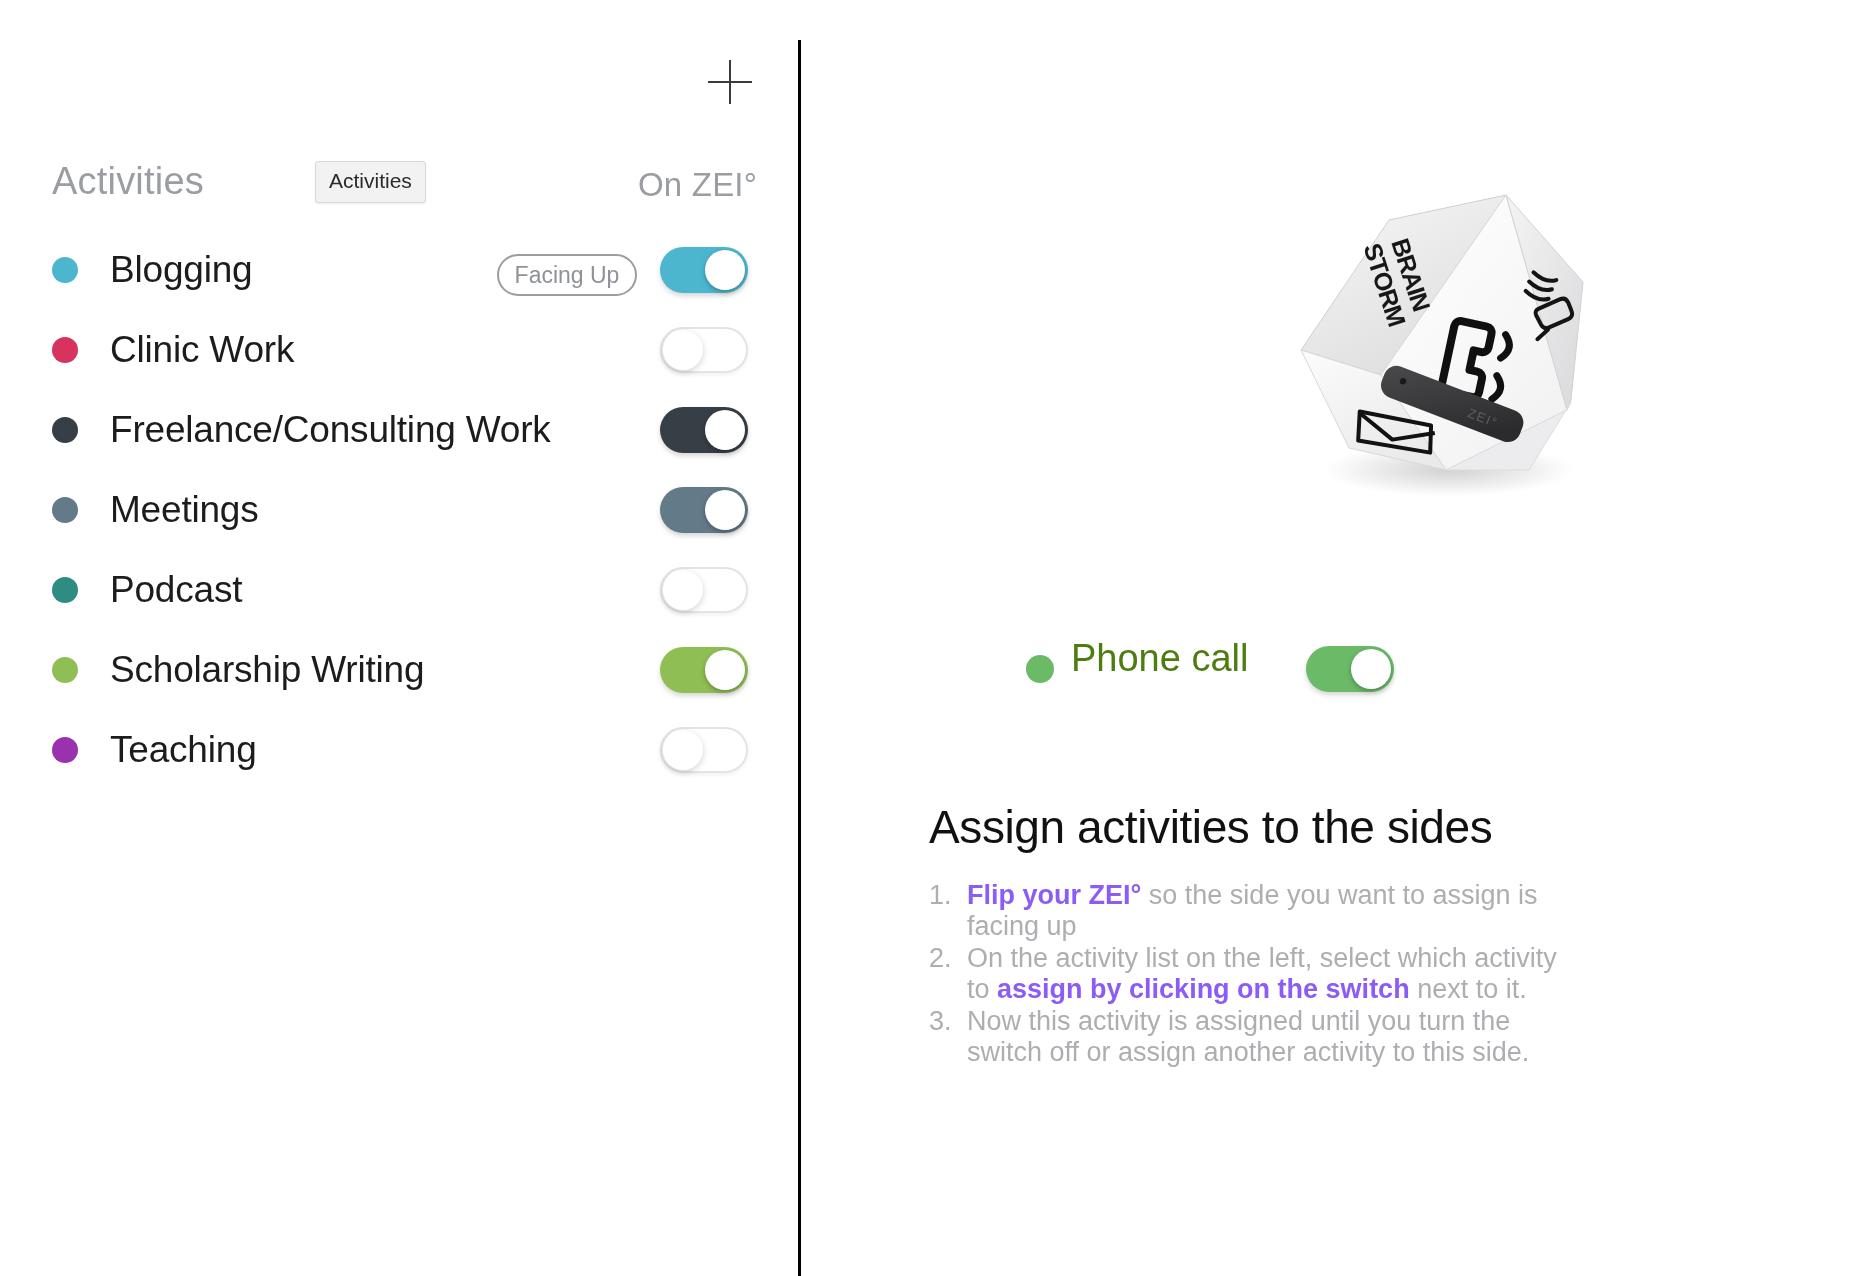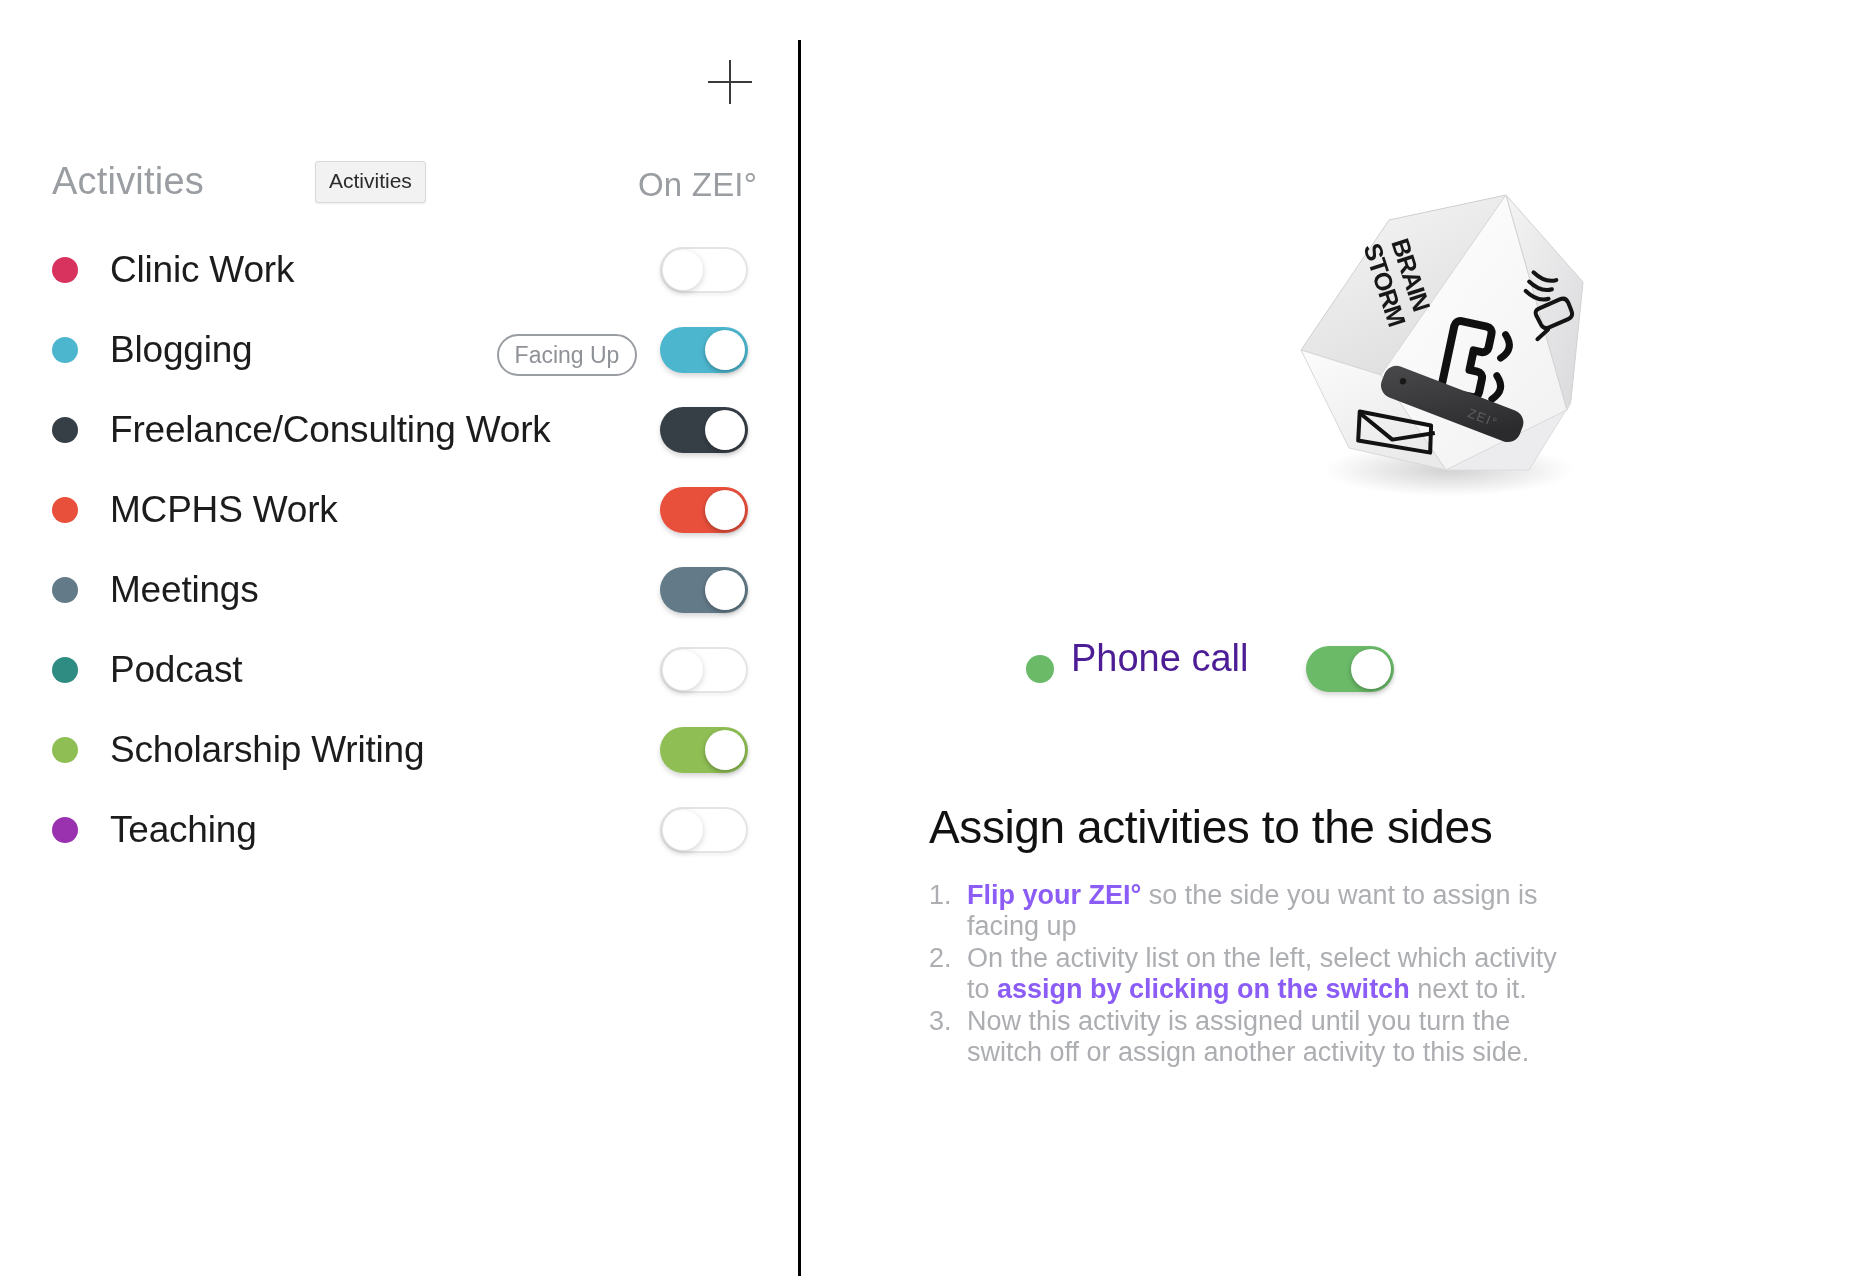--- a/index.html
+++ b/index.html
@@ -214,21 +214,21 @@
     width: 28px;
     height: 28px;
     border-radius: 50%;
   }
   .selected-label {
     position: absolute;
     left: 270px;
     top: -3px;
     font-size: 38px;
     font-weight: 300;
-    color: #4c1d95;
+    color: #4d7c0f;
   }
   .selected-switch {
     position: absolute;
     left: 505px;
     top: 6px;
     width: 88px;
     height: 46px;
     border-radius: 23px;
     box-shadow: 0 3px 5px rgba(0,0,0,0.16);
     cursor: pointer;
@@ -299,45 +299,38 @@
 
     <div class="list-header">
       <div class="list-header-title">Activities</div>
       <div class="list-header-right">On ZEI°</div>
     </div>
 
     <div class="tooltip-chip">Activities</div>
 
     <div class="activity-list" id="activity-list">
         <div class="activity-row">
-          <span class="dot" style="background: rgb(216, 50, 95);"></span>
-          <span class="activity-label">Clinic Work</span>
-          <span class="switch off" style="top: 17px;">
-            <span class="knob"></span>
-          </span>
-        </div>
-        <div class="activity-row">
           <span class="dot" style="background: rgb(76, 182, 206);"></span>
           <span class="activity-label">Blogging</span>
           <span class="facing-pill">Facing Up</span>
           <span class="switch on" style="top: 17px; background: rgb(76, 182, 206);">
             <span class="knob"></span>
           </span>
         </div>
         <div class="activity-row">
+          <span class="dot" style="background: rgb(216, 50, 95);"></span>
+          <span class="activity-label">Clinic Work</span>
+          <span class="switch off" style="top: 17px;">
+            <span class="knob"></span>
+          </span>
+        </div>
+        <div class="activity-row">
           <span class="dot" style="background: rgb(54, 62, 70);"></span>
           <span class="activity-label">Freelance/Consulting Work</span>
           <span class="switch on" style="top: 17px; background: rgb(54, 62, 70);">
-            <span class="knob"></span>
-          </span>
-        </div>
-        <div class="activity-row">
-          <span class="dot" style="background: rgb(232, 80, 60);"></span>
-          <span class="activity-label">MCPHS Work</span>
-          <span class="switch on" style="top: 17px; background: rgb(232, 80, 60);">
             <span class="knob"></span>
           </span>
         </div>
         <div class="activity-row">
           <span class="dot" style="background: rgb(99, 122, 136);"></span>
           <span class="activity-label">Meetings</span>
           <span class="switch on" style="top: 17px; background: rgb(99, 122, 136);">
             <span class="knob"></span>
           </span>
         </div>

